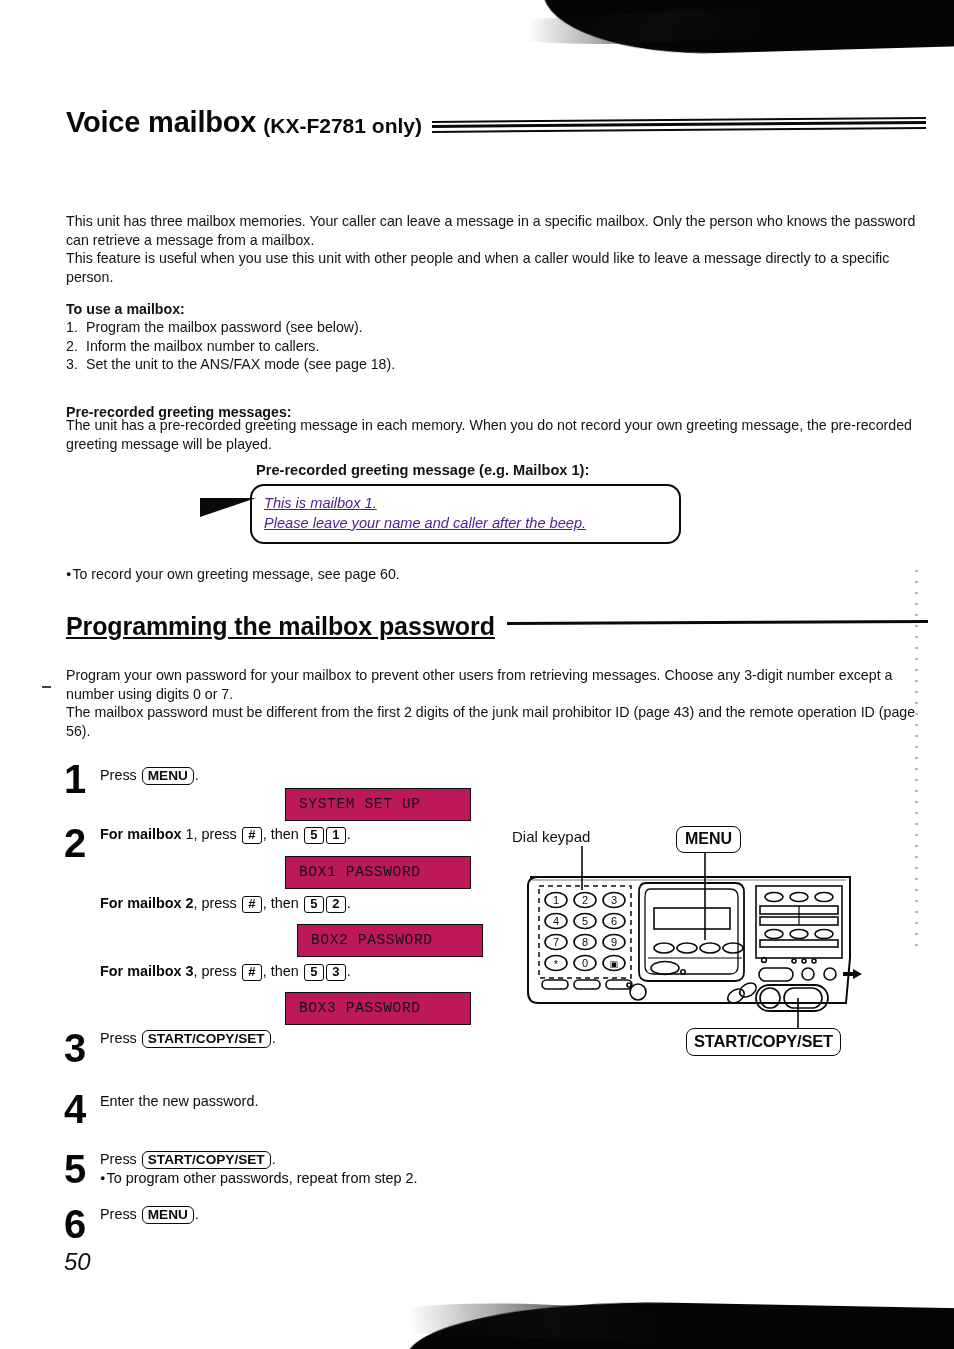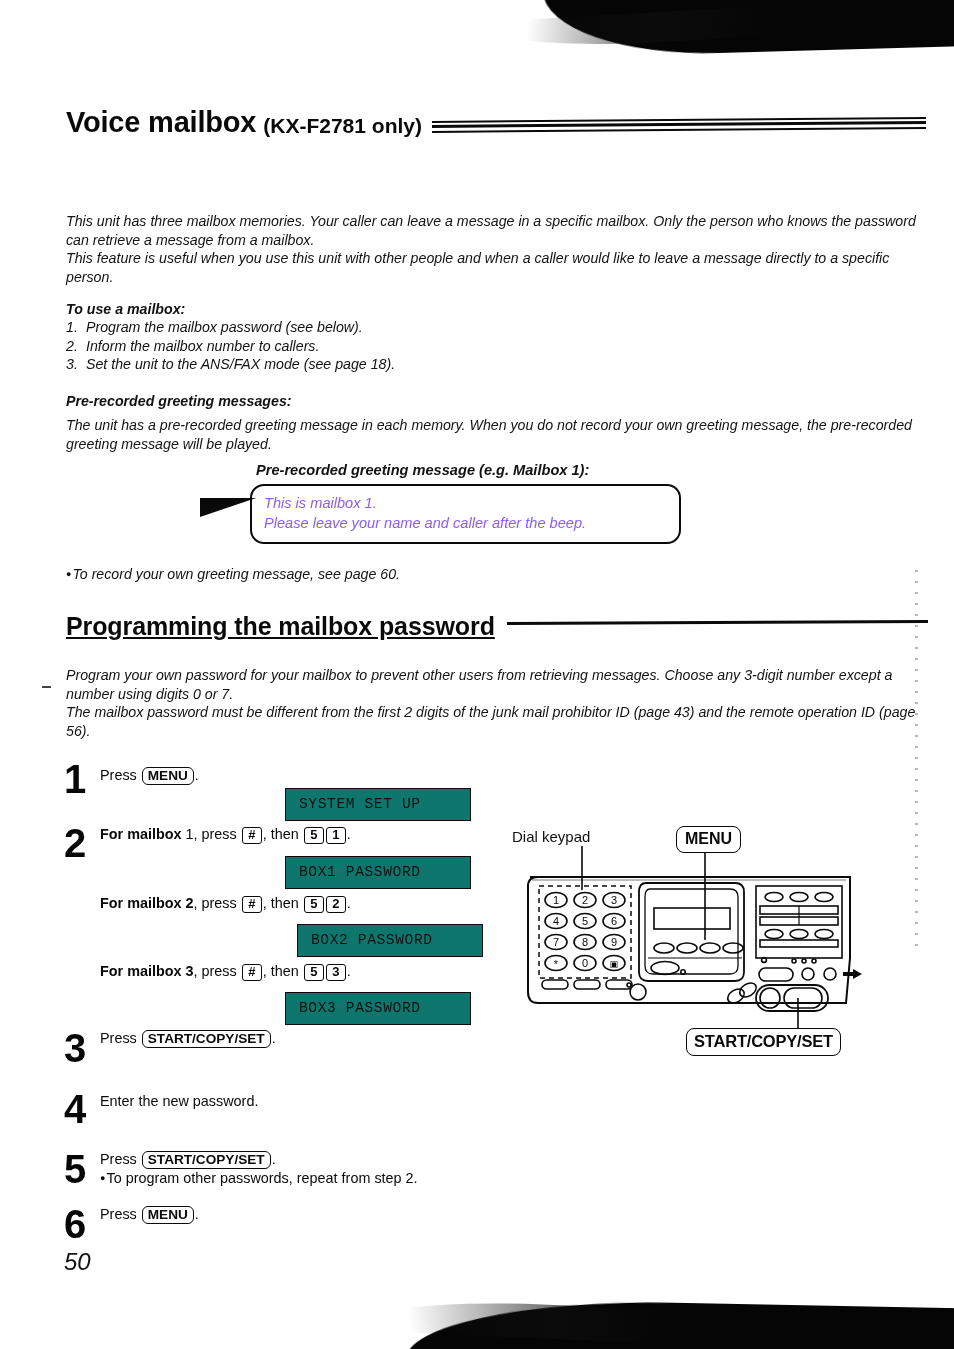--- a/index.html
+++ b/index.html
@@ -148,30 +148,29 @@
     margin-top: 9px;
     transform: rotate(-0.3deg);
   }
 
   
   .para {
     position: absolute;
     font-size: 14.2px;
     line-height: 18.6px;
     color: #121212;
-    font-style: italic;
   }
   .bold-label { font-weight: bold; font-size: 14.2px; }
 
   #intro   { left: 66px; top: 212px; width: 862px; }
   #use-head{ left: 66px; top: 300px; }
   #use-list{ left: 66px; top: 318px; width: 560px; }
   #use-list .li { display: flex; }
   #use-list .li .n { width: 20px; flex: none; }
-  #prerec-head { left: 66px; top: 392px; }
+  #prerec-head { left: 66px; top: 403px; }
   #prerec-body { left: 66px; top: 416px; width: 862px; }
   #prerec-eg {
     left: 256px; top: 461px;
     font-weight: bold; font-size: 14.6px;
   }
   #record-note { left: 66px; top: 554px; width: 600px; margin-top: 11px; }
   #pw-body { left: 66px; top: 666px; width: 866px; }
 
   .bullet::before {
     content: "\25CF";
@@ -192,21 +191,22 @@
     background: #fff;
     box-sizing: border-box;
   }
   #balloon-text {
     position: absolute;
     left: 64px; top: 9px;
     width: 420px;
     font-style: italic;
     font-size: 14.6px;
     line-height: 20px;
-    color: #8b5cf6;
+    color: #4c1d95;
+    text-decoration: underline;
   }
   #balloon-tail {
     position: absolute;
     left: 0px; top: 14px;
     width: 0; height: 0;
     border-top: 0px solid transparent;
     border-bottom: 19px solid transparent;
     border-left: 56px solid #0a0a0a;
   }
 
@@ -249,21 +249,21 @@
     font-weight: bold;
     font-size: 13px;
     line-height: 14px;
     margin: 0 1px;
   }
 
   
   .lcd {
     position: absolute;
     border: 1.8px solid #0a0a0a;
-    background: #0f766e;
+    background: #be185d;
     width: 186px;
     height: 33px;
     box-sizing: border-box;
   }
   .lcd span {
     position: absolute;
     left: 13px;
     top: 7px;
     font-family: "Liberation Mono", monospace;
     font-size: 14.6px;

